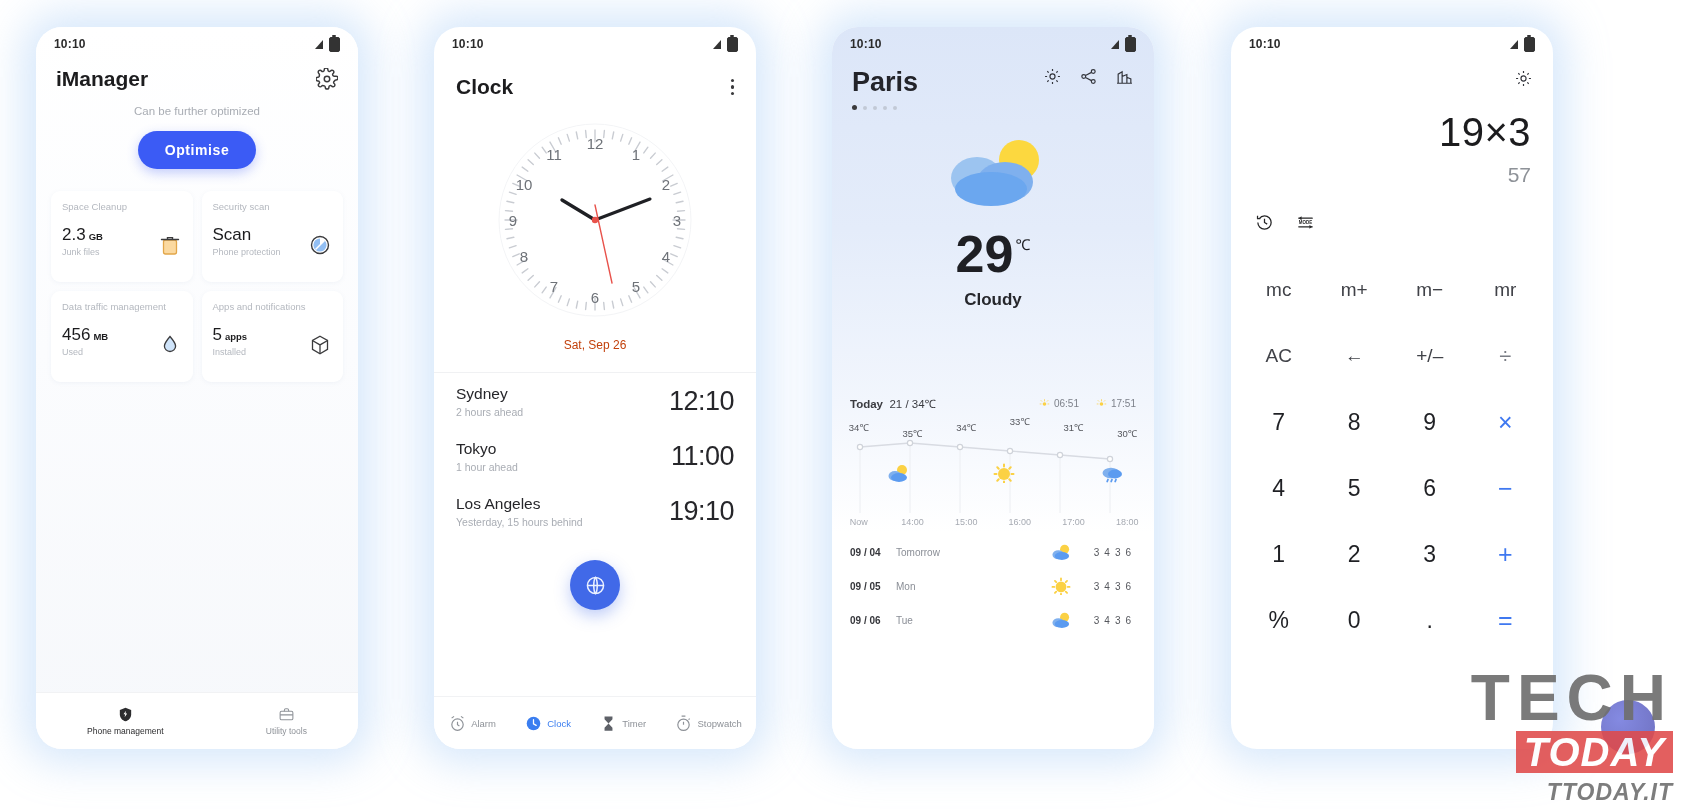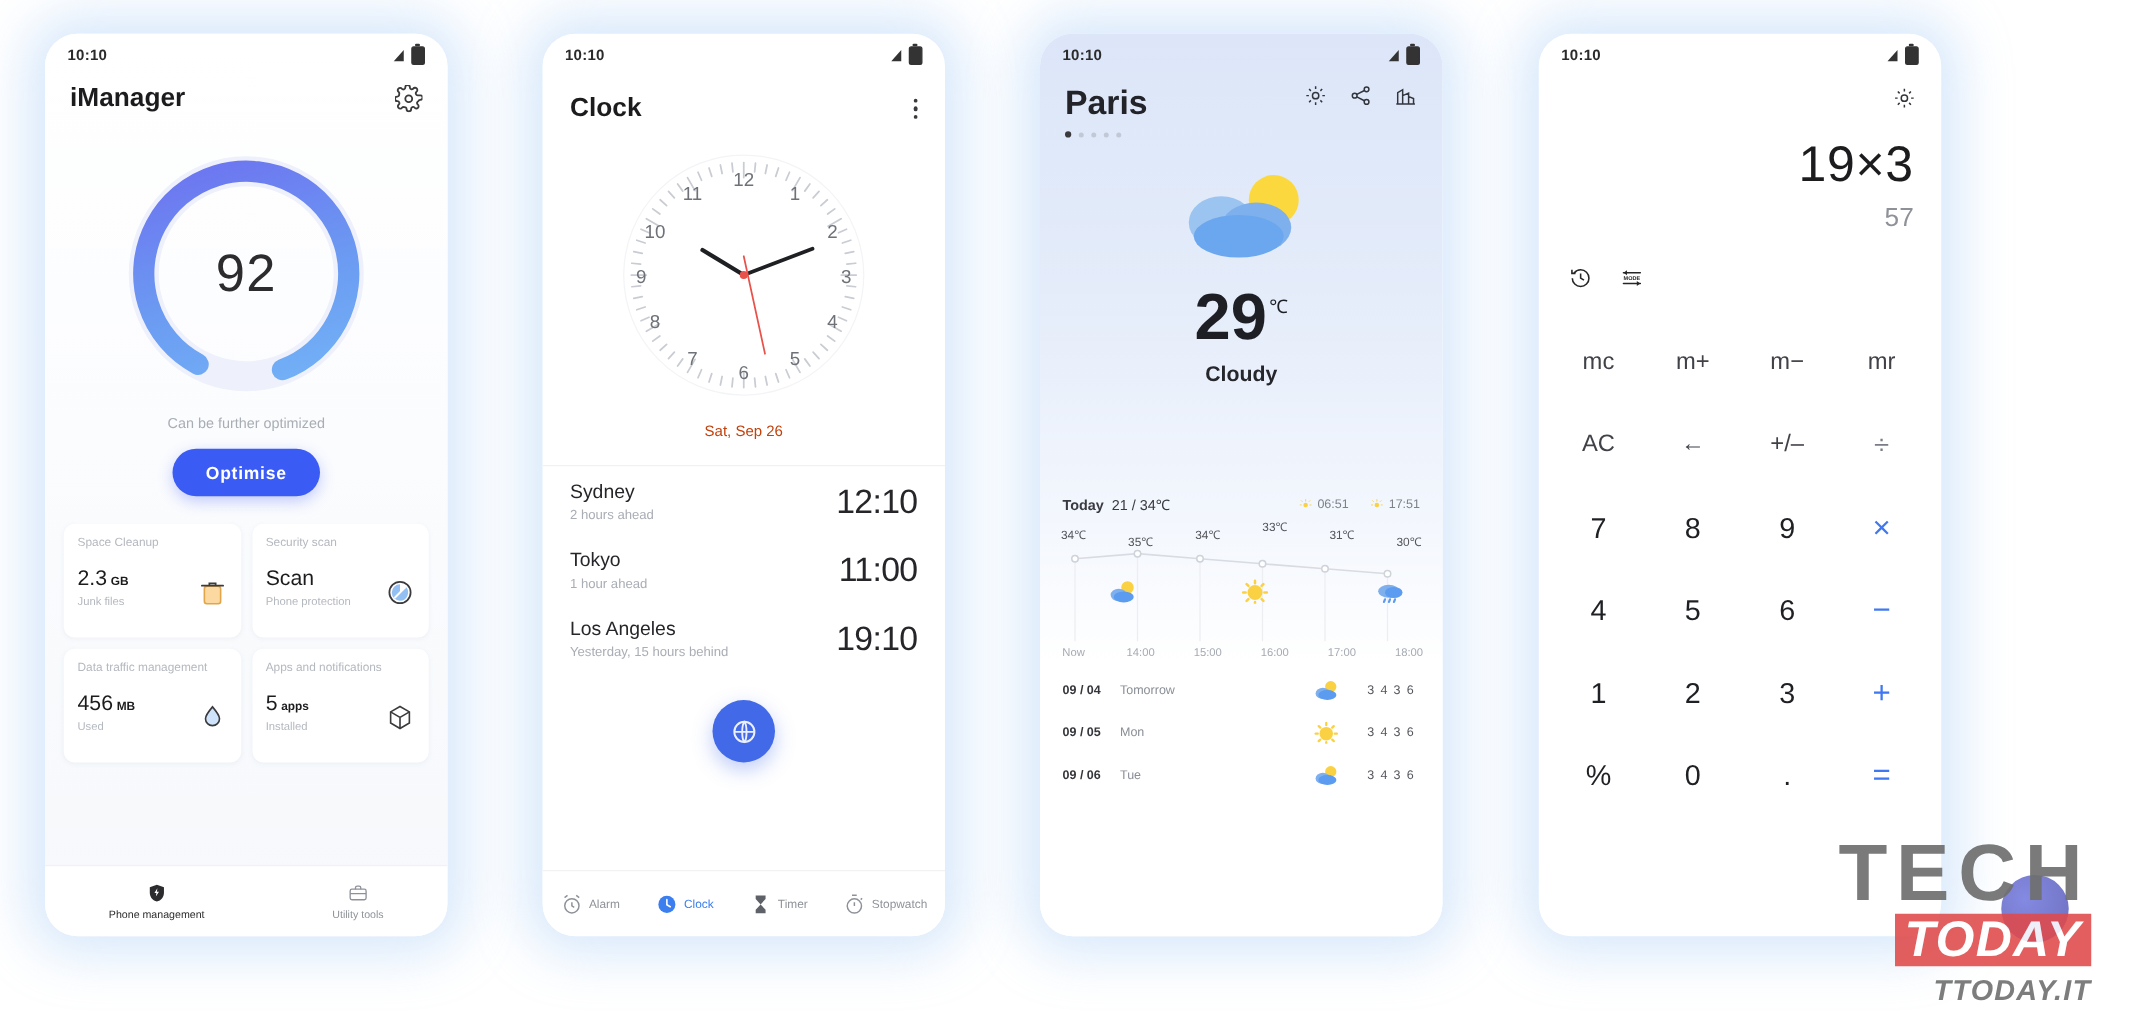--- a/index.html
+++ b/index.html
@@ -188,34 +188,20 @@
     </div>
 
     <div class="apphead">
       <div class="apptitle">iManager</div>
       <svg class="gear" viewBox="0 0 24 24" fill="none" stroke="#3a3a3c" stroke-width="1.6">
         <circle cx="12" cy="12" r="3"></circle>
         <path d="M19.4 15a1.6 1.6 0 00.3 1.8l.1.1a2 2 0 11-2.8 2.8l-.1-.1a1.6 1.6 0 00-1.8-.3 1.6 1.6 0 00-1 1.5V21a2 2 0 11-4 0v-.1A1.6 1.6 0 008 19.4a1.6 1.6 0 00-1.8.3l-.1.1a2 2 0 11-2.8-2.8l.1-.1a1.6 1.6 0 00.3-1.8 1.6 1.6 0 00-1.5-1H2a2 2 0 110-4h.1A1.6 1.6 0 003.6 8a1.6 1.6 0 00-.3-1.8l-.1-.1a2 2 0 112.8-2.8l.1.1a1.6 1.6 0 001.8.3H8a1.6 1.6 0 001-1.5V2a2 2 0 114 0v.1a1.6 1.6 0 001 1.5 1.6 1.6 0 001.8-.3l.1-.1a2 2 0 112.8 2.8l-.1.1a1.6 1.6 0 00-.3 1.8V8a1.6 1.6 0 001.5 1H22a2 2 0 110 4h-.1a1.6 1.6 0 00-1.5 1z"></path>
       </svg>
     </div>
 
-    <div class="ringwrap">
-      <svg viewBox="0 0 200 200">
-        <defs>
-          <linearGradient id="ringgrad" x1="0" y1="1" x2="1" y2="0">
-            <stop offset="0%" stop-color="#6d6ef0"></stop>
-            <stop offset="55%" stop-color="#6b9bf2"></stop>
-            <stop offset="100%" stop-color="#74b6f7"></stop>
-          </linearGradient>
-        </defs>
-        <circle cx="100" cy="100" r="82" fill="none" stroke="#eef0fb" stroke-width="24"></circle>
-        <circle cx="100" cy="100" r="82" fill="none" stroke="url(#ringgrad)" stroke-width="17" stroke-linecap="round" stroke-dasharray="445 515" transform="rotate(118 100 100)"></circle>
-      </svg>
-      <div class="ringscore">92</div>
-    </div>
 
     <div class="ringhint">Can be further optimized</div>
     <button class="optimise">Optimise</button>
 
     <div class="tiles">
       <div class="tile">
         <div class="tname">Space Cleanup</div>
         <div class="trow">
           <div>
             <span class="tbig">2.3</span><span class="tunit">GB</span>

